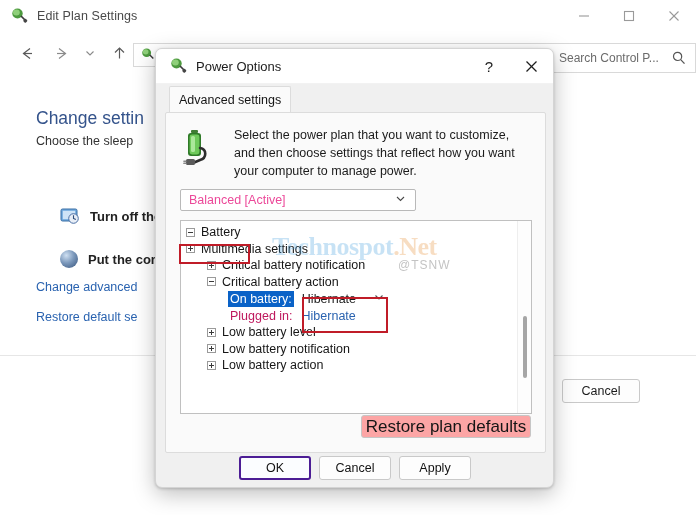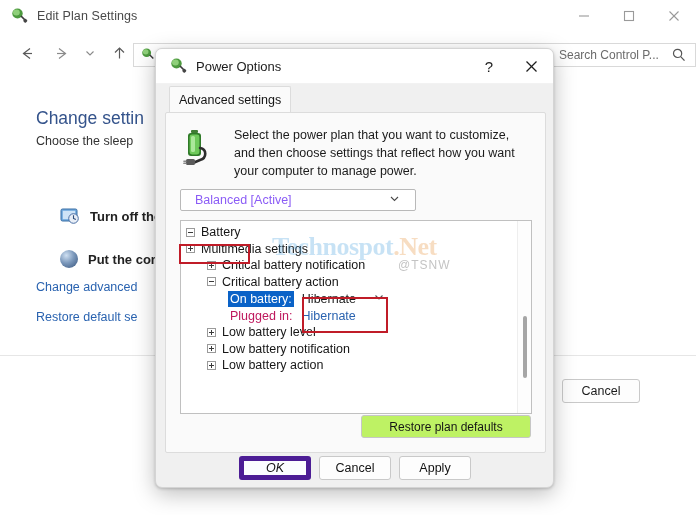--- a/index.html
+++ b/index.html
@@ -35,21 +35,21 @@
   .navbtn { width:34px; height:34px; display:flex; align-items:center; justify-content:center; color:#5a5a5a; }
   .navbtn.small { width:24px; }
   .addressbar {
     position:absolute; left:133px; top:43px; width:420px; height:24px;
     border:1px solid #d9d9d9; background:#fff; display:flex; align-items:center; padding-left:6px;
   }
   .addr-icon{ width:16px;height:16px; position:relative;}
   .searchbox {
     position:absolute; left:551px; top:43px; width:145px; height:24px;
     border:1px solid #d9d9d9; border-left:none; background:#fff;
-    display:flex; align-items:center; padding:8px 8px; gap:0;
+    display:flex; align-items:center; padding:14px 8px; gap:0;
   }
   .searchbox .sp { font-size:12px; color:#6b6b6b; flex:1; white-space:nowrap; overflow:hidden; }
   .search-icon { width:16px; height:16px; color:#555; flex:none; }
 
   
   .bg-heading {
     position:absolute; left:36px; top:108px; font-size:17.5px; color:#2b5797;
     color:#34538b; white-space:nowrap;
   }
   .bg-sub {
@@ -111,21 +111,21 @@
     position:absolute; left:9px; top:63px; width:381px; height:341px;
     background:#fafafa; border:1px solid #dcdcdc; border-radius:2px;
   }
   .desc { display:flex; gap:12px; padding:14px 14px 0 14px; }
   .desc .battery-icon { width:42px; height:42px; flex:none; position:relative; }
   .desc p { font-size:12.5px; line-height:1.42; color:#1b1b1b; }
 
   .plan-select {
     position:absolute; left:14px; top:76px; width:236px; height:22px;
     background:#fff; border:1px solid #b9b9b9; border-radius:2px;
-    display:flex; align-items:center; padding:0 14px; font-size:12.5px; color:#8b5cf6;
+    display:flex; align-items:center; padding:0 8px; font-size:12.5px; color:#ec4899;
   }
   .plan-select .chev { margin-left:auto; color:#4a4a4a; }
 
   .tree-wrap {
     position:absolute; left:14px; top:107px; width:352px; height:194px;
     background:#fff; border:1px solid #c0c0c0; overflow:hidden;
   }
   .tree { position:absolute; left:0; top:0; width:100%; padding-top:3px; }
   .tnode { display:flex; align-items:center; height:16.5px; font-size:12.5px; color:#161616; white-space:nowrap; position:relative;}
   .tnode .box {
@@ -163,32 +163,32 @@
     position:absolute; right:0; top:0; width:14px; height:100%;
     background:#fdfdfd; border-left:1px solid #eee;
   }
   .scroll-thumb {
     position:absolute; left:5px; top:95px; width:4px; height:62px;
     background:#a6a6a6; border-radius:2px;
   }
 
   .restore-btn {
     position:absolute; right:14px; bottom:14px; width:170px; height:23px;
-    background:#bef264; border:1px solid #c6c6c6; border-radius:3px;
+    background:#fca5a5; border:1px solid #c6c6c6; border-radius:3px;
     display:flex; align-items:center; justify-content:center;
-    font-size:12px; color:#151515;
+    font-size:17px; color:#151515;
   }
 
   .dlg-footer { position:absolute; left:0; bottom:0; width:100%; height:36px; }
   .btn {
     position:absolute; top:5px; height:24px; border-radius:3px;
     display:flex; align-items:center; justify-content:center;
     font-size:12.5px; color:#121212; background:#fdfdfd; border:1px solid #c9c9c9;
   }
-  .btn.ok { right:242px; width:72px; border:5px solid #4c1d95; background:#fbfdff;font-style:italic; }
+  .btn.ok { right:242px; width:72px; border:2px solid #4c1d95; background:#fbfdff; }
   .btn.cancel { right:162px; width:72px; }
   .btn.apply { right:82px; width:72px; }
 
   
   .redbox { position:absolute; border:2px solid #c01c28; pointer-events:none; }
 
   
   .wm {
     position:absolute; left:272px; top:232px; font-size:26px; font-weight:bold;
     letter-spacing:-.5px; white-space:nowrap; opacity:.30; pointer-events:none;

